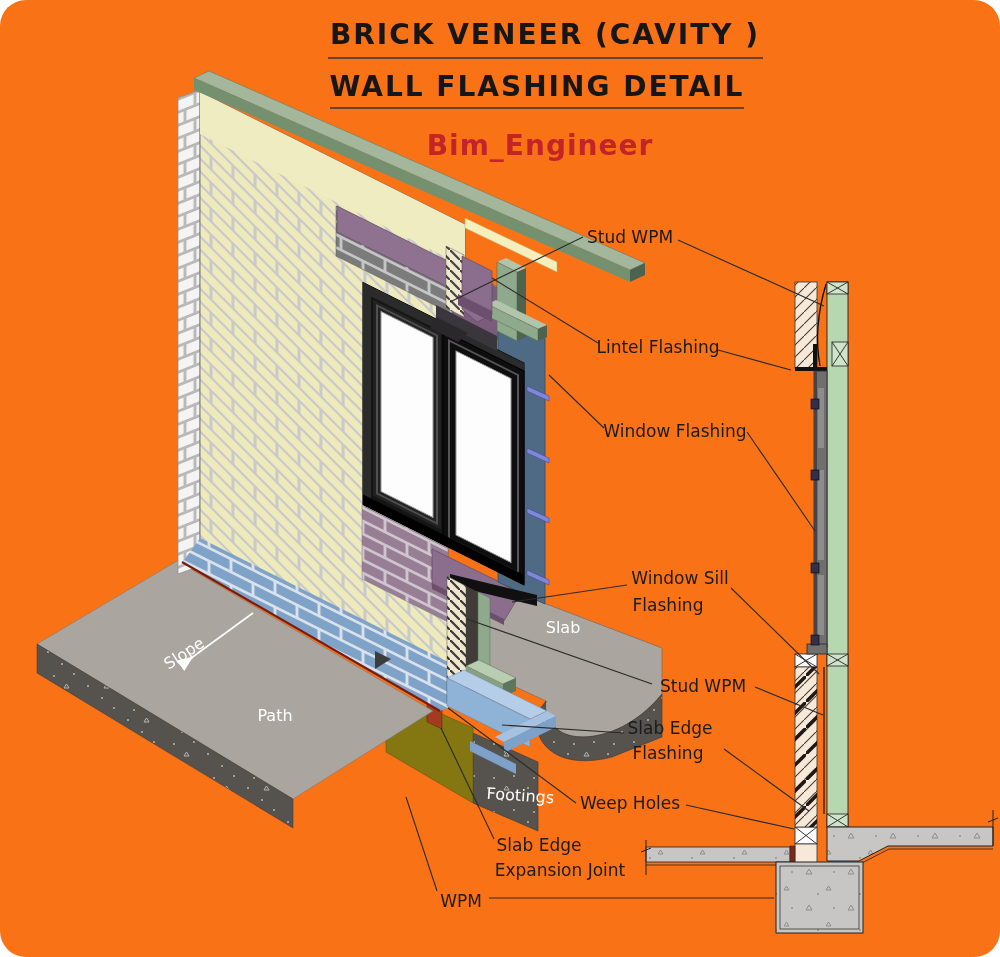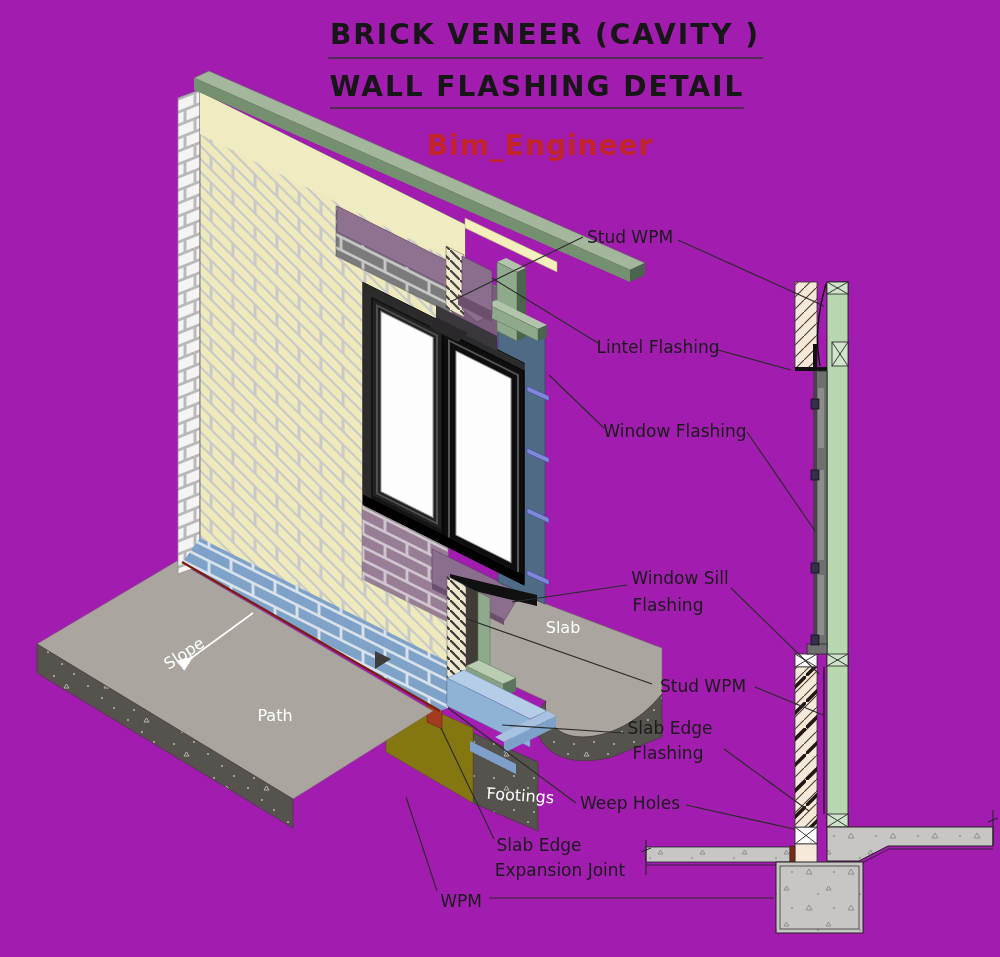--- a/index.html
+++ b/index.html
@@ -1,17 +1,17 @@
 <!DOCTYPE html>
 <html><head>
 <meta charset="utf-8">
 <style>
   html,body{margin:0;padding:0;background:#ffffff;}
-  #stage{width:1000px;height:957px;position:relative;background:#a21caf;overflow:hidden;
-         font-family:"DejaVu Sans", sans-serif;}
+  #stage{width:1000px;height:957px;position:relative;background:#f97316;overflow:hidden;
+         font-family:"DejaVu Sans", sans-serif;border-radius:26px;}
   svg text{font-family:"DejaVu Sans", sans-serif;}
   .ann{font-size:17px;fill:#1b1b1b;}
   .surf{font-size:16px;fill:#ffffff;}
   .ttl{font-size:28px;fill:#161616;font-weight:600;letter-spacing:2px;}
   .auth{font-size:28px;font-weight:600;letter-spacing:1px;}
   .ldr{stroke:#2a2a2a;stroke-width:1.1;fill:none;}
   .xline{stroke:#222;stroke-width:0.9;fill:none;}
 </style>
 </head>
 <body>

